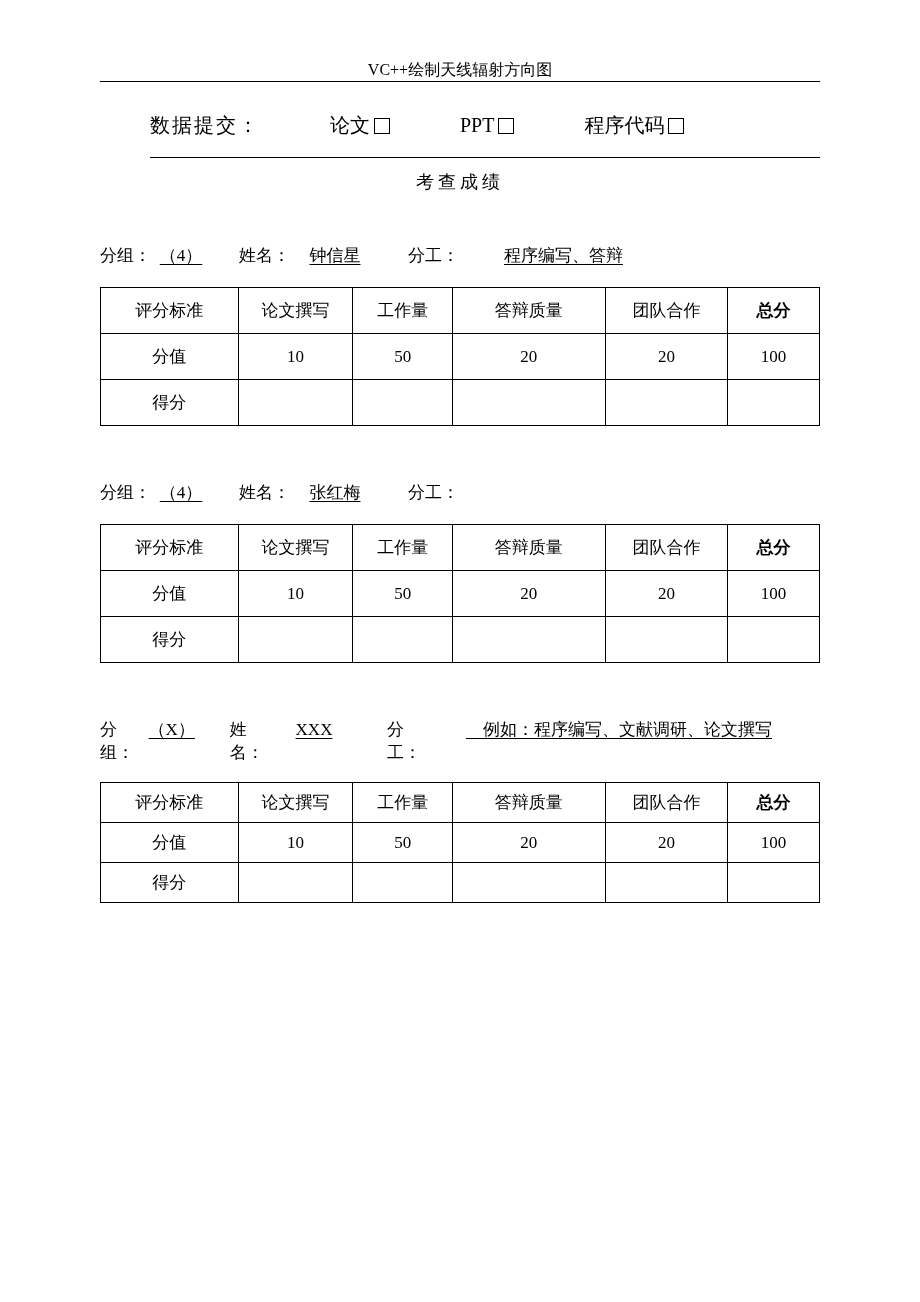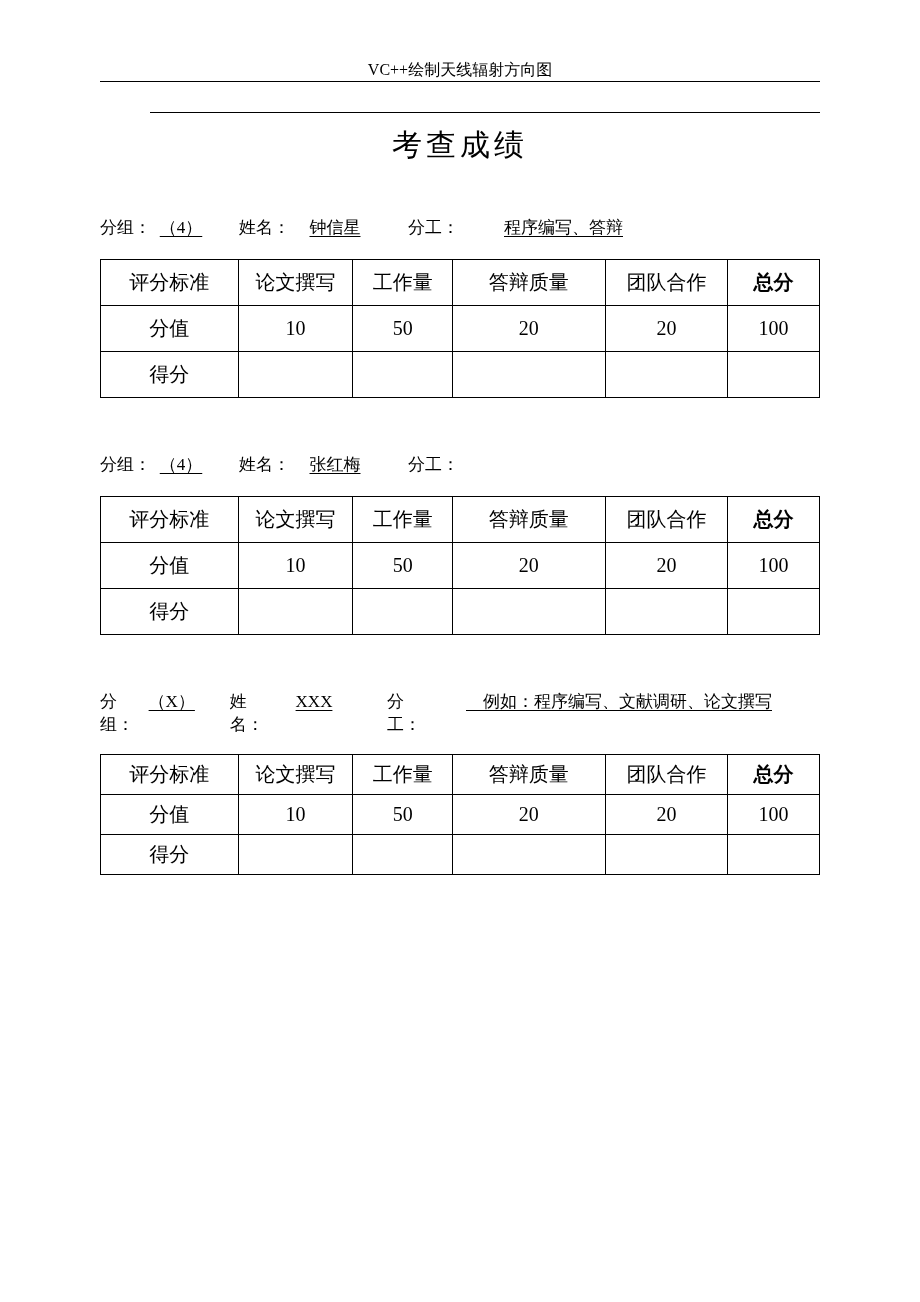--- a/index.html
+++ b/index.html
@@ -51,21 +51,21 @@
       vertical-align: middle;
     }
     .inner-line {
       border: none;
       border-top: 1px solid #000;
       margin-left: 50px;
       margin-bottom: 12px;
     }
     .exam-title {
       text-align: center;
-      font-size: 30px;
+      font-size: 18px;
       letter-spacing: 4px;
       margin-bottom: 50px;
     }
     .info-row {
       font-size: 17px;
       margin-bottom: 18px;
       display: flex;
       align-items: baseline;
       gap: 28px;
     }
@@ -100,21 +100,21 @@
       min-width: 360px;
     }
     table {
       border-collapse: collapse;
       width: 100%;
       margin-bottom: 55px;
     }
     td, th {
       border: 1px solid #000;
       text-align: center;
-      font-size: 20px;
+      font-size: 17px;
       font-weight: normal;
       height: 46px;
       vertical-align: middle;
     }
     .col-criteria { width: 18%; }
     .col-paper { width: 15%; }
     .col-workload { width: 13%; }
     .col-defense { width: 20%; }
     .col-team { width: 16%; }
     .col-total { width: 12%; font-weight: bold; }
@@ -123,20 +123,35 @@
     }
   </style>
 </head>
 <body>
 
 <div class="page">
 
   <div class="header-title">VC++绘制天线辐射方向图</div>
   <hr class="header-line">
 
+  <div class="submit-row">
+    <span class="submit-label">数据提交：</span>
+    <span class="submit-item">
+      <span>论文</span>
+      <span class="checkbox"></span>
+    </span>
+    <span class="submit-item">
+      <span>PPT</span>
+      <span class="checkbox"></span>
+    </span>
+    <span class="submit-item">
+      <span>程序代码</span>
+      <span class="checkbox"></span>
+    </span>
+  </div>
 
   <hr class="inner-line">
 
   <div class="exam-title">考查成绩</div>
 
   <div class="info-row">
     <span class="info-item">
       <span>分组：</span>
       <span class="underline ul-short">（4）</span>
     </span>

